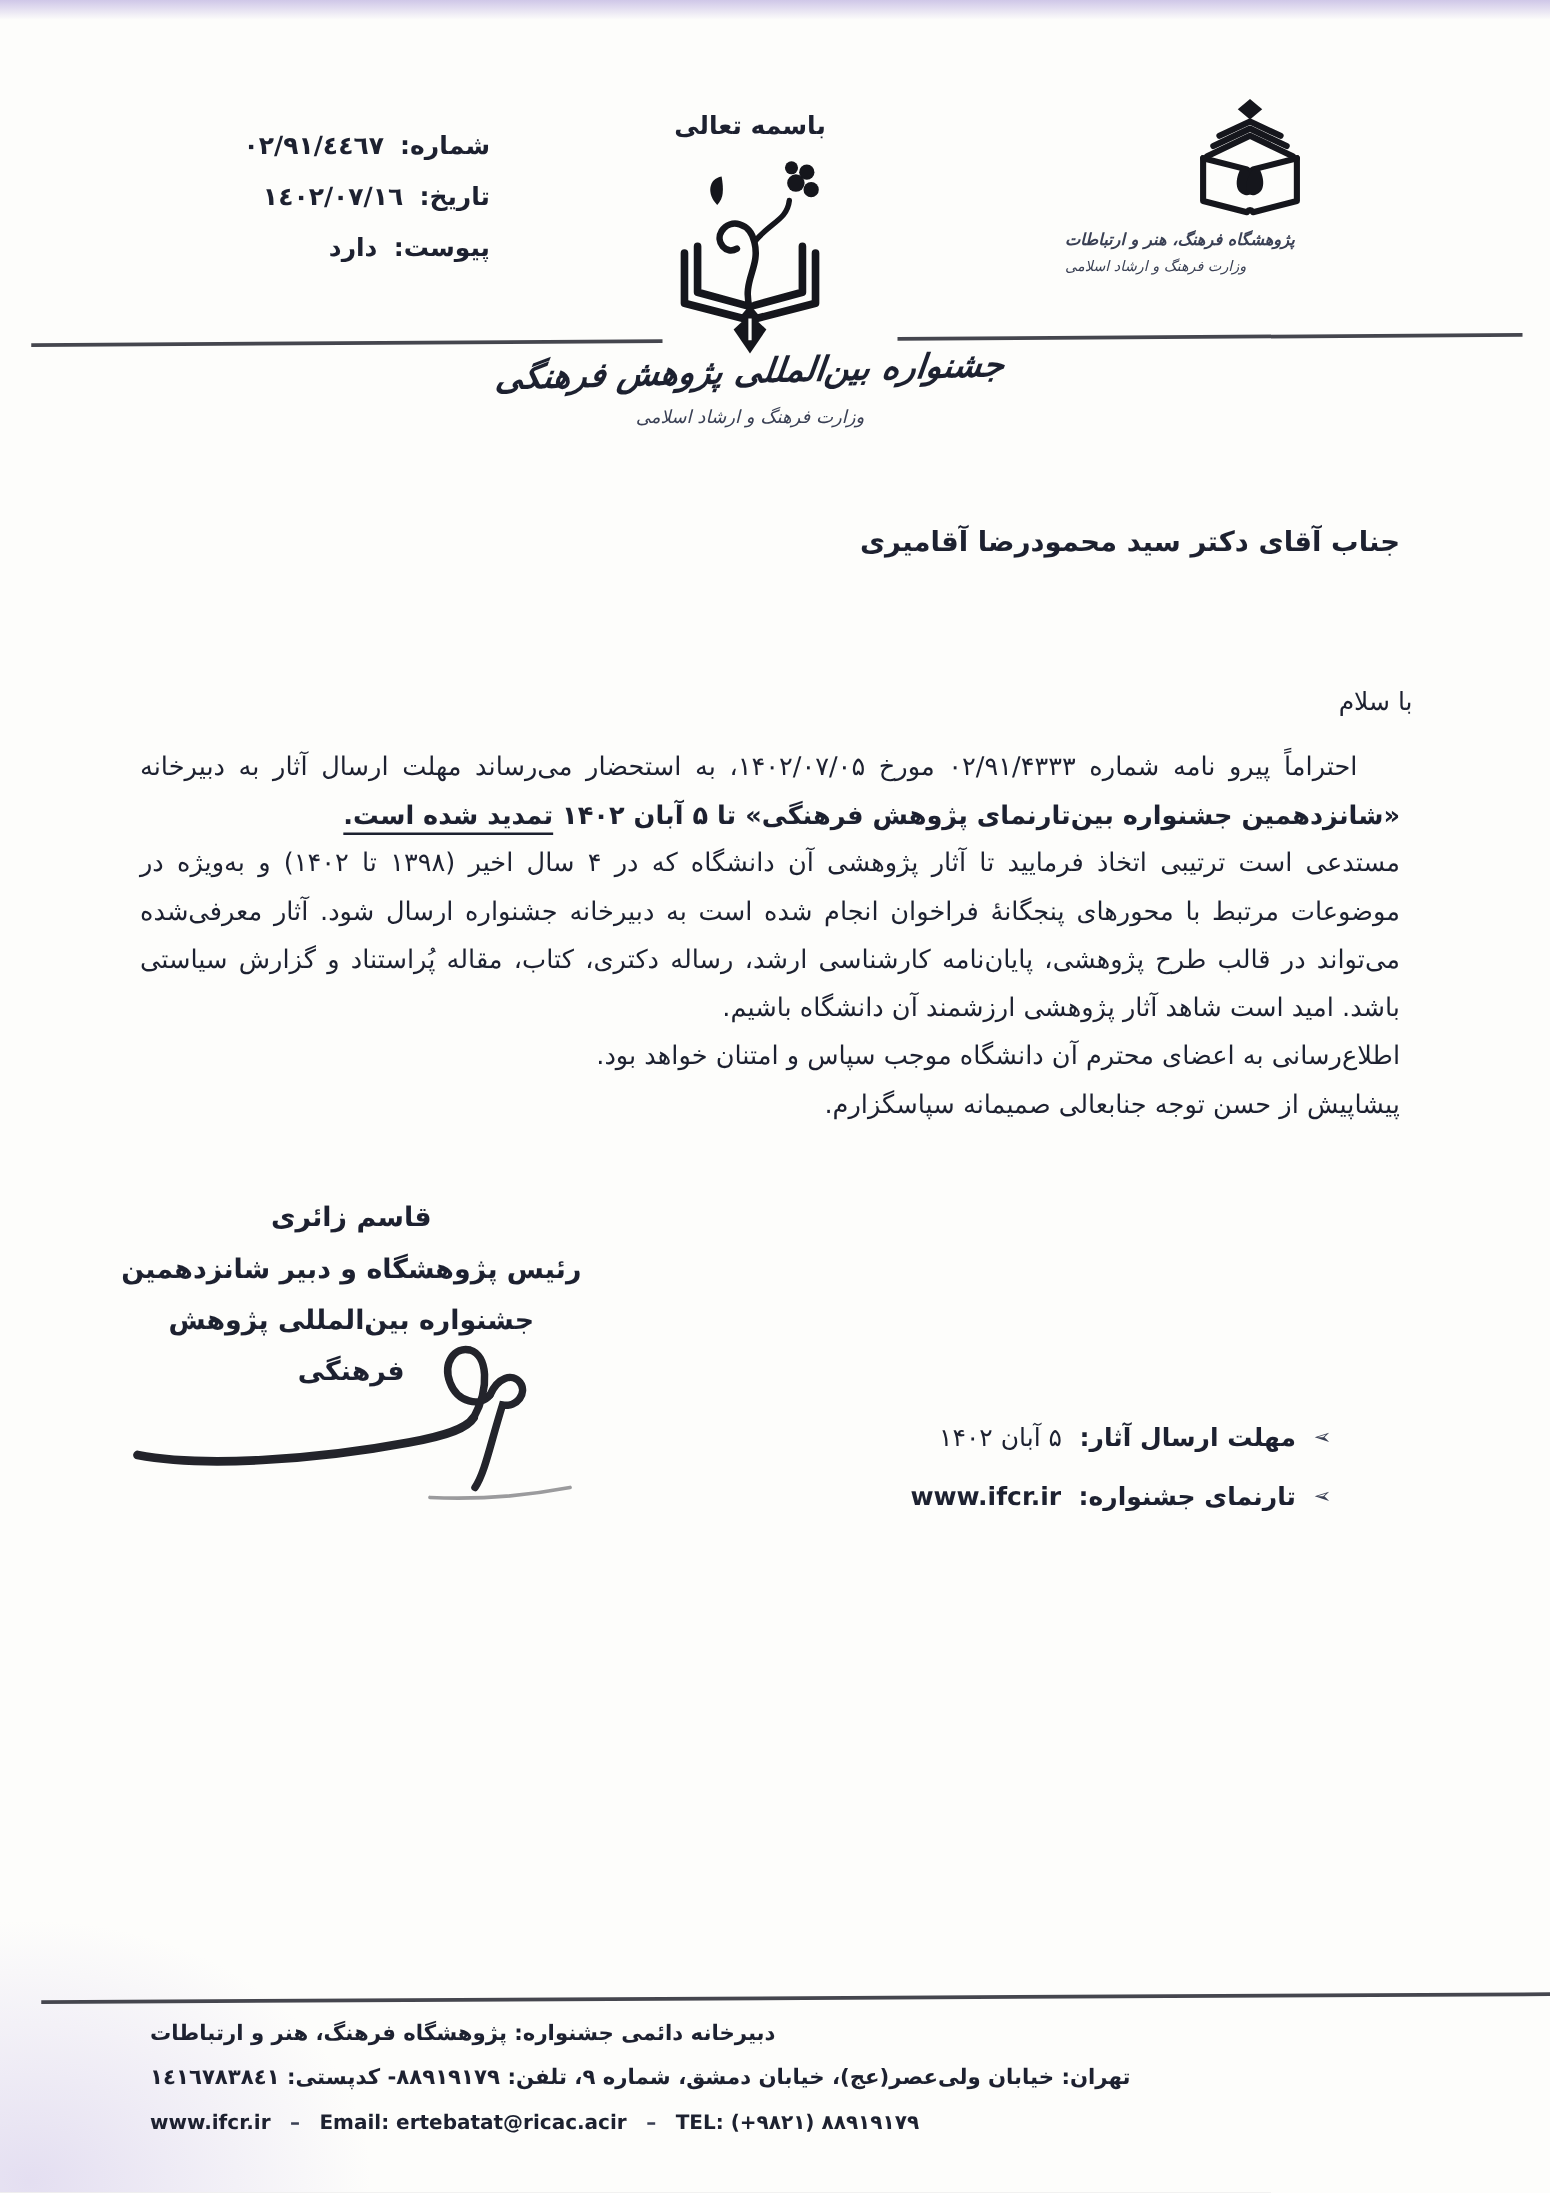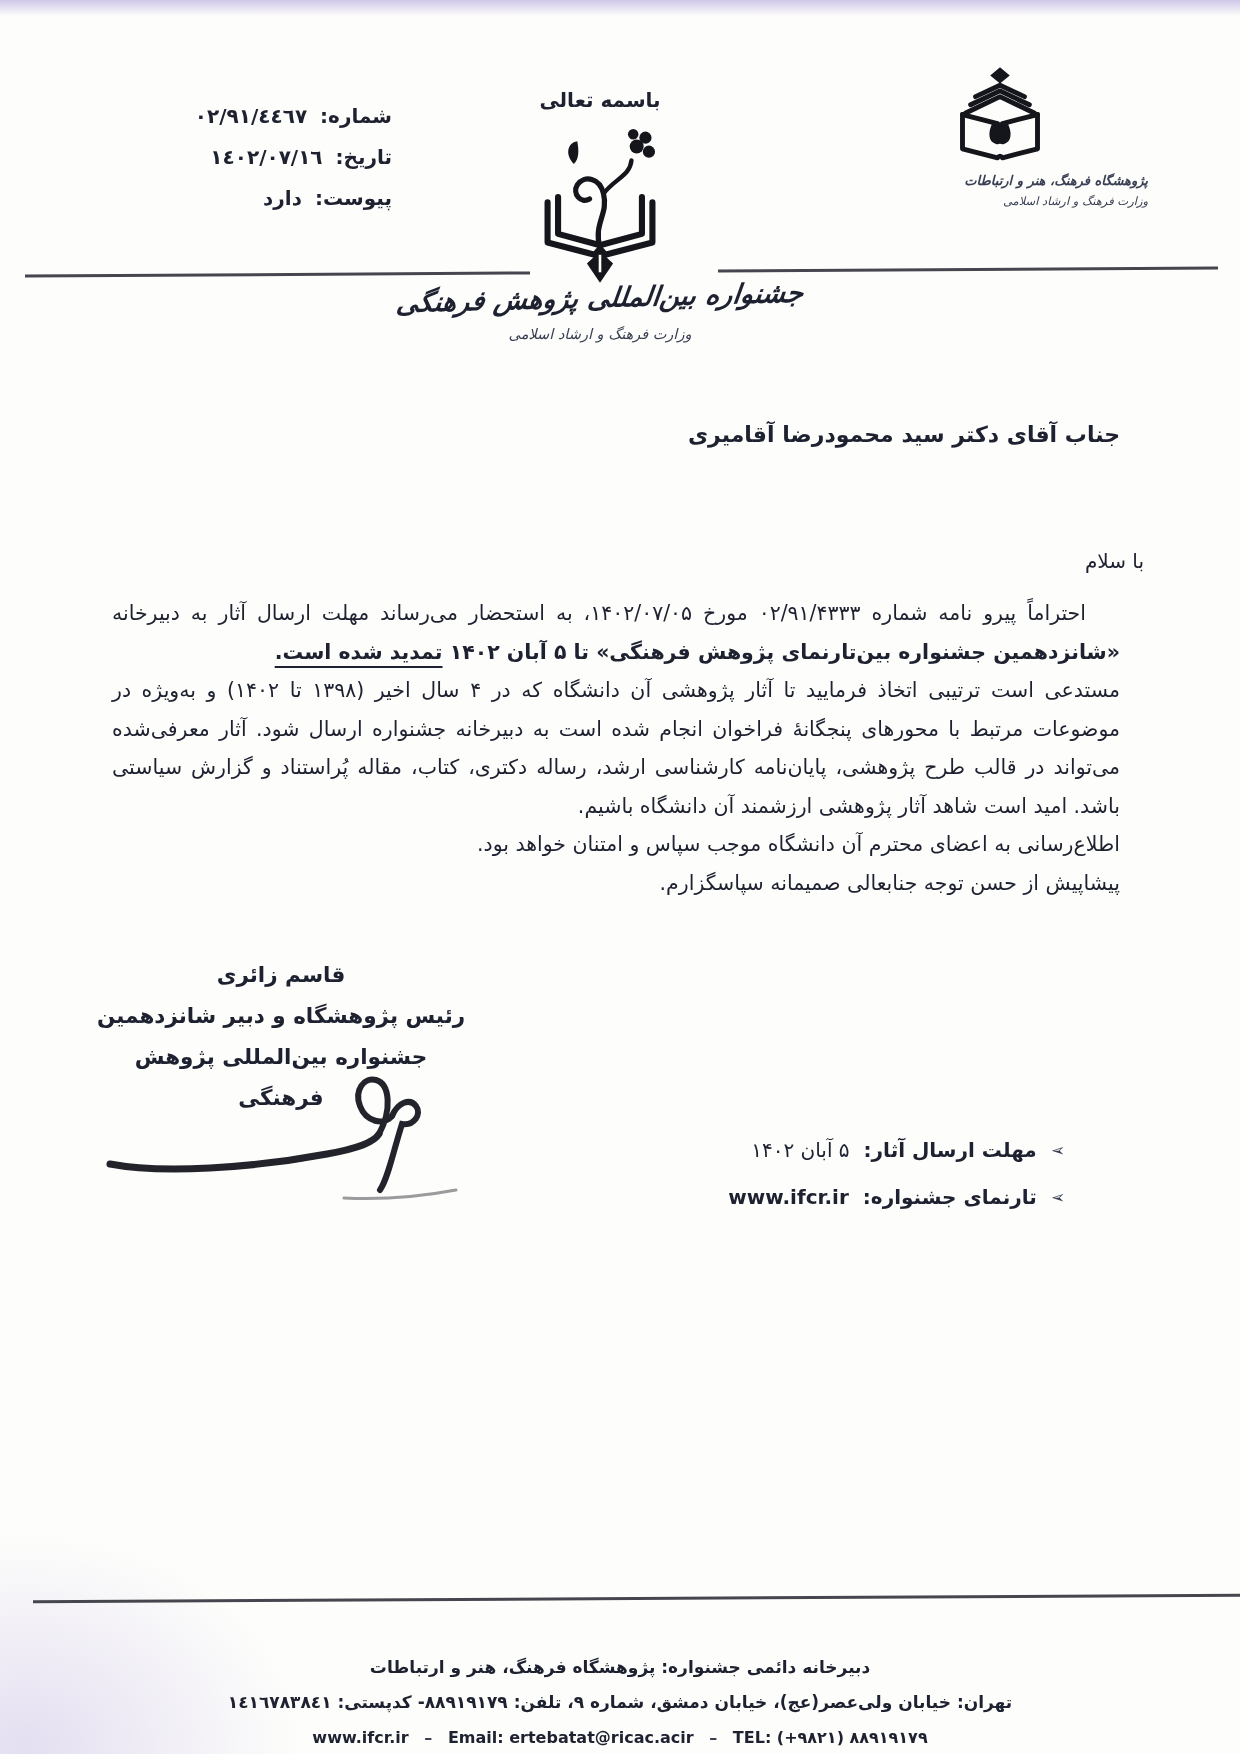--- a/index.html
+++ b/index.html
@@ -26,33 +26,33 @@
     font-weight:bold;font-size:20px;line-height:41px;}
   .meta .val{margin-right:6px;}
   .bismillah{position:absolute;top:88px;left:460px;width:280px;text-align:center;
     font-size:20px;font-weight:bold;}
   .festival-logo{position:absolute;top:122px;left:502px;width:196px;height:166px;}
   .calligraphy{position:absolute;top:282px;left:390px;width:420px;text-align:center;
     font-size:27px;font-weight:bold;font-style:italic;
     transform:skewX(-8deg) rotate(-1.5deg);}
   .ministry-center{position:absolute;top:326px;left:420px;width:360px;text-align:center;
     font-size:14.5px;font-style:italic;color:var(--ink-soft);}
-  .ricac{position:absolute;top:64px;left:852px;width:296px;text-align:right;}
+  .ricac{position:absolute;top:76px;left:852px;width:296px;text-align:left;}
   .ricac svg{width:132px;height:106px;display:block;margin:0 auto;}
   .ricac-line1{font-size:13px;font-style:italic;color:var(--ink-soft);line-height:22px;font-weight:bold;}
   .ricac-line2{font-size:11.5px;font-style:italic;color:var(--ink-soft);line-height:18px;}
 
   .rule{position:absolute;height:2.5px;background:var(--rule);}
   .rule-left{top:273px;left:25px;width:505px;transform:rotate(-.35deg);}
   .rule-right{top:268px;left:718px;width:500px;transform:rotate(-.35deg);}
 
   
   .recipient{position:absolute;top:412px;left:420px;width:700px;direction:rtl;
     font-weight:bold;font-size:22px;line-height:45px;}
-  .salutation{position:absolute;top:549px;left:644px;width:500px;direction:rtl;text-align:right;
+  .salutation{position:absolute;top:549px;left:630px;width:500px;direction:rtl;text-align:right;
     font-size:20px;}
   .body-text{position:absolute;top:594px;left:112px;width:1008px;direction:rtl;
     text-align:justify;font-size:20.5px;line-height:38.5px;}
   .body-text p{margin:0;}
   .body-text p.first{text-indent:34px;}
   .u{text-decoration:underline;text-underline-offset:7px;text-decoration-thickness:2px;}
 
   
   .signature-block{position:absolute;top:954px;left:95px;width:372px;text-align:center;direction:rtl;
     font-weight:bold;font-size:21.5px;line-height:41px;}
@@ -62,21 +62,21 @@
   .info-list{position:absolute;top:1126px;left:620px;width:445px;direction:rtl;font-size:20px;}
   .info-row{display:flex;align-items:center;gap:14px;height:47px;}
   .bullet{display:inline-block;transform:scaleX(-1);font-size:17px;color:var(--ink-soft);}
   .info-label{font-weight:bold;}
   .info-value{color:var(--ink);}
   .info-value.strong{font-weight:bold;}
 
   
   .footer-rule{position:absolute;top:1597px;left:33px;width:1207px;height:2.5px;
     background:var(--rule);transform:rotate(-.3deg);}
-  .footer{position:absolute;top:1650px;left:120px;width:1000px;text-align:center;direction:rtl;
+  .footer{position:absolute;top:1610px;left:120px;width:1000px;text-align:left;direction:rtl;
     font-weight:bold;}
   .footer-line1{font-size:17px;line-height:35px;}
   .footer-line2{font-size:17px;line-height:35px;}
   .footer-line3{direction:ltr;font-size:16px;line-height:35px;}
   .footer-line3 .sep{margin:0 10px;color:var(--ink-soft);}
 </style>
 </head>
 <body>
 
 <div class="page">

